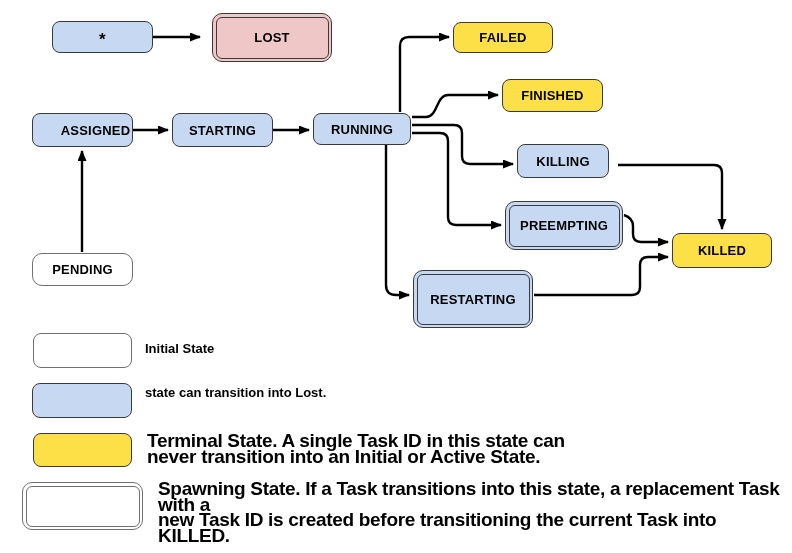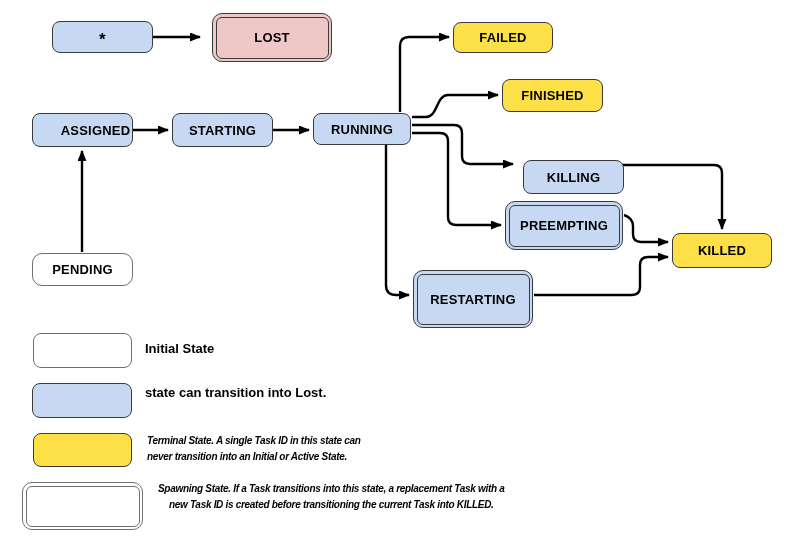--- a/index.html
+++ b/index.html
@@ -22,21 +22,21 @@
   .double{border-radius:10px;padding:2.5px;}
   .double>.inner{
     flex:1;align-self:stretch;display:flex;align-items:center;justify-content:center;
     border:1.7px solid #3a3a3a;border-radius:6px;box-sizing:border-box;
   }
   .double.gray-border>.inner{border-color:#707070;}
   .star-label{font-size:17px;transform:translateY(3px);}
   .legend-text{
     position:absolute;font-weight:bold;font-size:13px;color:#000;line-height:15.5px;
   }
-  .legend-text.condensed{letter-spacing:-0.3px;font-size:10px;font-style:italic;}
+  .legend-text.condensed{letter-spacing:-0.3px;font-size:19px;}
 </style>
 </head>
 <body>
 
 <div class="canvas">
 
   <svg class="edges" viewBox="0 0 792 553" xmlns="http://www.w3.org/2000/svg">
     <defs>
       <marker id="arrow" markerWidth="12" markerHeight="10" refX="10" refY="4.5" orient="auto" markerUnits="userSpaceOnUse">
         <path d="M0,0 L11,4.5 L0,9 Z" fill="#000"></path>
@@ -85,21 +85,21 @@
   </div>
 
   <div class="node fill-terminal" style="left:453px;top:22px;width:100px;height:31px;">
     <span>FAILED</span>
   </div>
 
   <div class="node fill-terminal" style="left:502px;top:79px;width:101px;height:33px;">
     <span>FINISHED</span>
   </div>
 
-  <div class="node fill-active" style="left:517px;top:160px;width:101px;height:34px;margin-left:6px;">
+  <div class="node fill-active" style="left:517px;top:144px;width:92px;height:34px;">
     <span>KILLING</span>
   </div>
 
   <div class="node double fill-active" style="left:505px;top:201px;width:118px;height:49px;">
     <div class="inner">
       <span>PREEMPTING</span>
     </div>
   </div>
 
   <div class="node fill-terminal" style="left:672px;top:233px;width:100px;height:35px;">
@@ -124,19 +124,19 @@
 
     <div class="node fill-terminal" style="left:33px;top:433px;width:99px;height:34px;"></div>
     <div class="legend-text condensed" style="left:147px;top:433px;">
       <div>Terminal State. A single Task ID in this state can</div>
       <div>never transition into an Initial or Active State.</div>
     </div>
 
     <div class="node double fill-white gray-border" style="left:22px;top:482px;width:121px;height:48px;">
       <div class="inner"></div>
     </div>
-    <div class="legend-text condensed" style="left:158px;top:481px;text-align:center;">
+    <div class="legend-text condensed" style="left:158px;top:481px;">
       <div>Spawning State. If a Task transitions into this state, a replacement Task with a</div>
       <div>new Task ID is created before transitioning the current Task into KILLED.</div>
     </div>
 
   </div>
 </div>
 
 </body></html>

